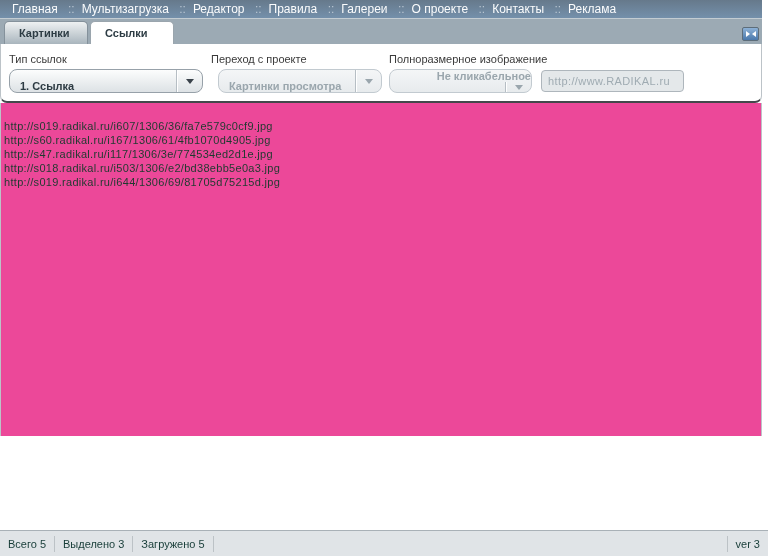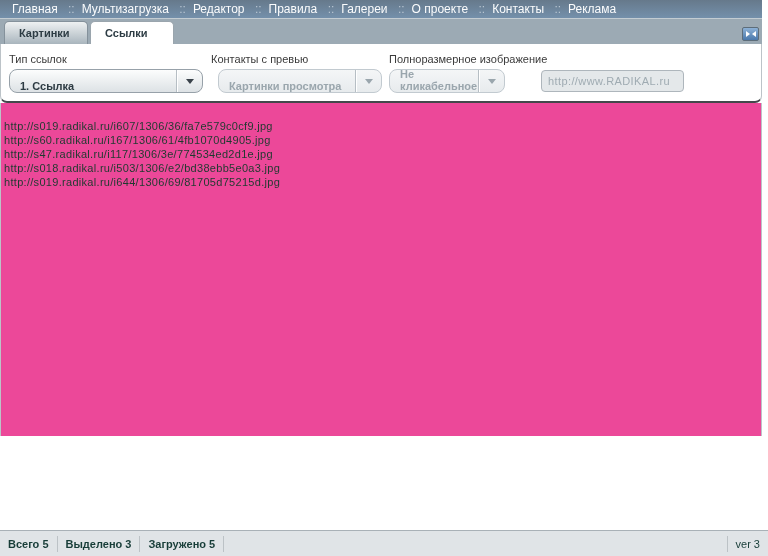--- a/index.html
+++ b/index.html
@@ -53,21 +53,21 @@
     border-left: 1px solid #b6bec4; box-shadow: 1px 0 0 #fff inset;
     display: flex; align-items: center; justify-content: center; }
   .dd-arrow { width: 0; height: 0; border-left: 4px solid transparent;
     border-right: 4px solid transparent; border-top: 5px solid #39424a; }
   .dropdown.disabled { border-color: #c2cad0;
     background: linear-gradient(#f4f6f7, #e7ebed);
     color: #9aa6ad; cursor: default; }
   .dropdown.disabled .dd-arrow { border-top-color: #9aa6ad; }
   .dd-1 { left: 8px; width: 194px; }
   .dd-2 { left: 217px; width: 164px; }
-  .dd-3 { left: 388px; width: 116px; }
+  .dd-3 { left: 388px; width: 143px; flex-direction: column; }
   .url-input { position: absolute; top: 26px; left: 540px; width: 143px; height: 22px;
     border: 1px solid #aeb6bc; border-radius: 4px; background: #e4e8ea;
     color: #9fabb2; font-size: 11px; letter-spacing: 0.4px;
     font-family: "Liberation Sans", sans-serif; padding: 0 6px; }
 
   
   .linklist { position: absolute; top: 103px; left: 0; width: 762px; height: 333px;
     background: #ec4899; border-left: 1px solid #bcc3c8; border-right: 1px solid #bcc3c8;
     padding: 16px 0 0 3px; overflow: hidden; }
   .link-row { font-size: 11px; line-height: 14px; color: #1e3a2f;
@@ -124,21 +124,21 @@
       </div>
       </div>
     <div class="resize-btn">
       <span class="tri r"></span>
       <span class="tri l"></span>
     </div>
   </div>
 
   <div class="panel">
     <div class="ctl-label lbl-1">Тип ссылок</div>
-    <div class="ctl-label lbl-2">Контакты с превью</div>
+    <div class="ctl-label lbl-2">Переход с проекте</div>
     <div class="ctl-label lbl-3">Полноразмерное изображение</div>
 
     <div class="dropdown dd-1">
       <span class="dd-text">1. Ссылка</span>
       <span class="dd-arrow-box">
         <span class="dd-arrow"></span>
       </span>
     </div>
 
     <div class="dropdown dd-2 disabled">
@@ -170,21 +170,21 @@
     </div>
       <div class="link-row">
       <span>http://s018.radikal.ru/i503/1306/e2/bd38ebb5e0a3.jpg</span>
     </div>
       <div class="link-row">
       <span>http://s019.radikal.ru/i644/1306/69/81705d75215d.jpg</span>
     </div>
     </div>
 
   <div class="statusbar">
-    <span style="display:flex; align-items:center;font-weight:bold;">
+    <span style="display:flex; align-items:center;">
         <span class="status-item">
         <span>Всего 5</span>
       </span>
         <span class="status-item">
         <span>Выделено 3</span>
       </span>
         <span class="status-item">
         <span>Загружено 5</span>
       </span>
       </span>

